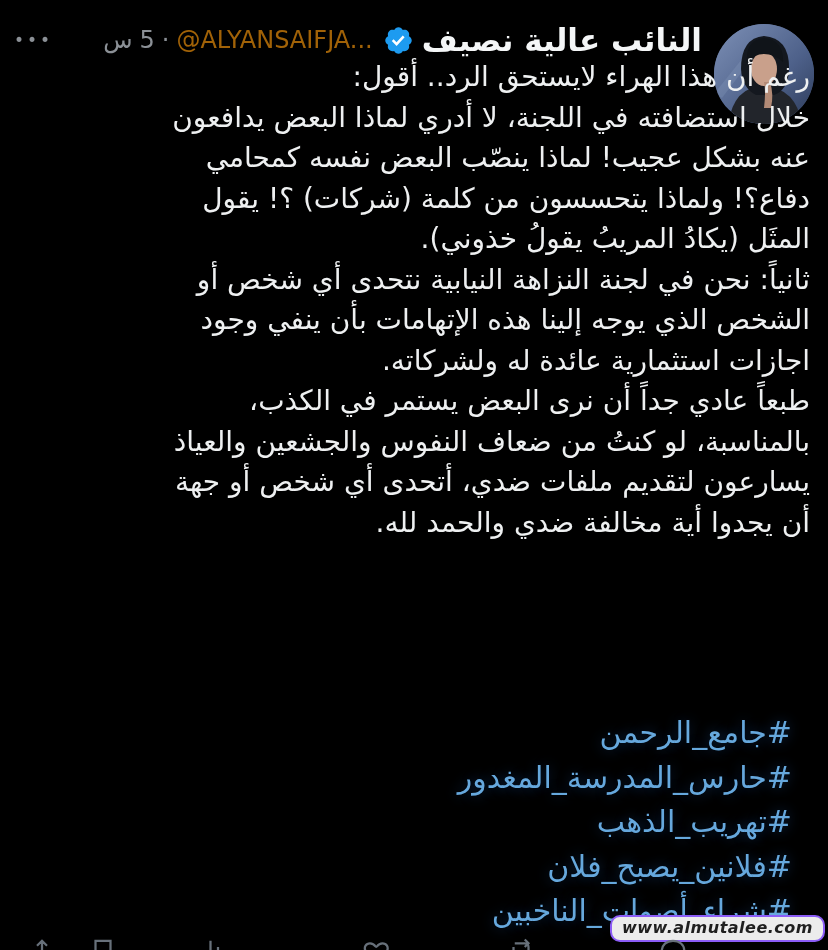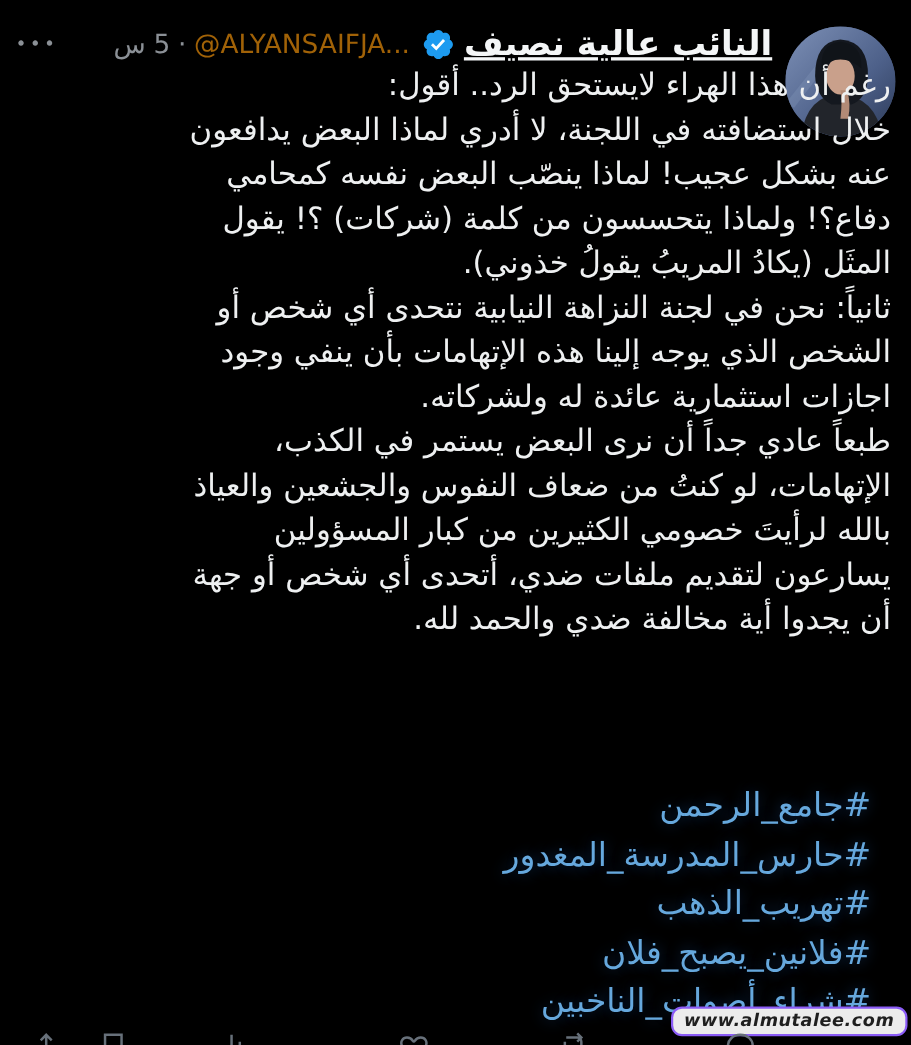--- a/index.html
+++ b/index.html
@@ -20,21 +20,21 @@
     color: #8b9096; font-size: 17px; letter-spacing: 3px;
     margin-right: auto; cursor: pointer; line-height: 1;
   }
   .meta { color: #8b9096; font-size: 24px; }
   .meta.unit { margin-right: 7px; }
   .meta.sep { margin: 0 7px; }
   .handle { color: #a16207; font-size: 24px; direction: ltr; unicode-bidi: isolate; }
   .badge { width: 31px; height: 31px; margin: 0 8px 0 10px; flex: 0 0 auto; }
   .display-name {
     color: #f4f6f7; font-weight: bold; font-size: 31px;
-    direction: rtl; unicode-bidi: isolate; white-space: nowrap; text-decoration: underline;
+    direction: rtl; unicode-bidi: isolate; white-space: nowrap;
   }
   
   .avatar {
     position: absolute; top: 24px; right: 14px;
     width: 100px; height: 100px; border-radius: 50%;
     overflow: hidden; cursor: pointer;
     background: radial-gradient(circle at 45% 35%, #7d90b6 0%, #55688f 45%, #33405e 100%);
   }
   .avatar svg { display: block; width: 100%; height: 100%; }
   
@@ -116,22 +116,21 @@
 <div class="tweet-body">
   <div class="tweet-line">رغم أن هذا الهراء لايستحق الرد.. أقول:</div>
   <div class="tweet-line">خلال استضافته في اللجنة، لا أدري لماذا البعض يدافعون</div>
   <div class="tweet-line">عنه بشكل عجيب! لماذا ينصّب البعض نفسه كمحامي</div>
   <div class="tweet-line">دفاع؟! ولماذا يتحسسون من كلمة (شركات) ؟! يقول</div>
   <div class="tweet-line">المثَل (يكادُ المريبُ يقولُ خذوني).</div>
   <div class="tweet-line">ثانياً: نحن في لجنة النزاهة النيابية نتحدى أي شخص أو</div>
   <div class="tweet-line">الشخص الذي يوجه إلينا هذه الإتهامات بأن ينفي وجود</div>
   <div class="tweet-line">اجازات استثمارية عائدة له ولشركاته.</div>
   <div class="tweet-line">طبعاً عادي جداً أن نرى البعض يستمر في الكذب،</div>
-  <div class="tweet-line">الإتهامات، لو كنتُ من ضعاف النفوس والجشعين والعياذ</div>
-  <div class="tweet-line">بالله لرأيتَ خصومي الكثيرين من كبار المسؤولين</div>
+  <div class="tweet-line">بالمناسبة، لو كنتُ من ضعاف النفوس والجشعين والعياذ</div>
   <div class="tweet-line">يسارعون لتقديم ملفات ضدي، أتحدى أي شخص أو جهة</div>
   <div class="tweet-line">أن يجدوا أية مخالفة ضدي والحمد لله.</div>
 </div>
 
 <div class="hashtags">
   <a class="hashtag">#جامع_الرحمن</a>
   <a class="hashtag">#حارس_المدرسة_المغدور</a>
   <a class="hashtag">#تهريب_الذهب</a>
   <a class="hashtag">#فلانين_يصبح_فلان</a>
   <a class="hashtag">#شراء_أصوات_الناخبين</a>

